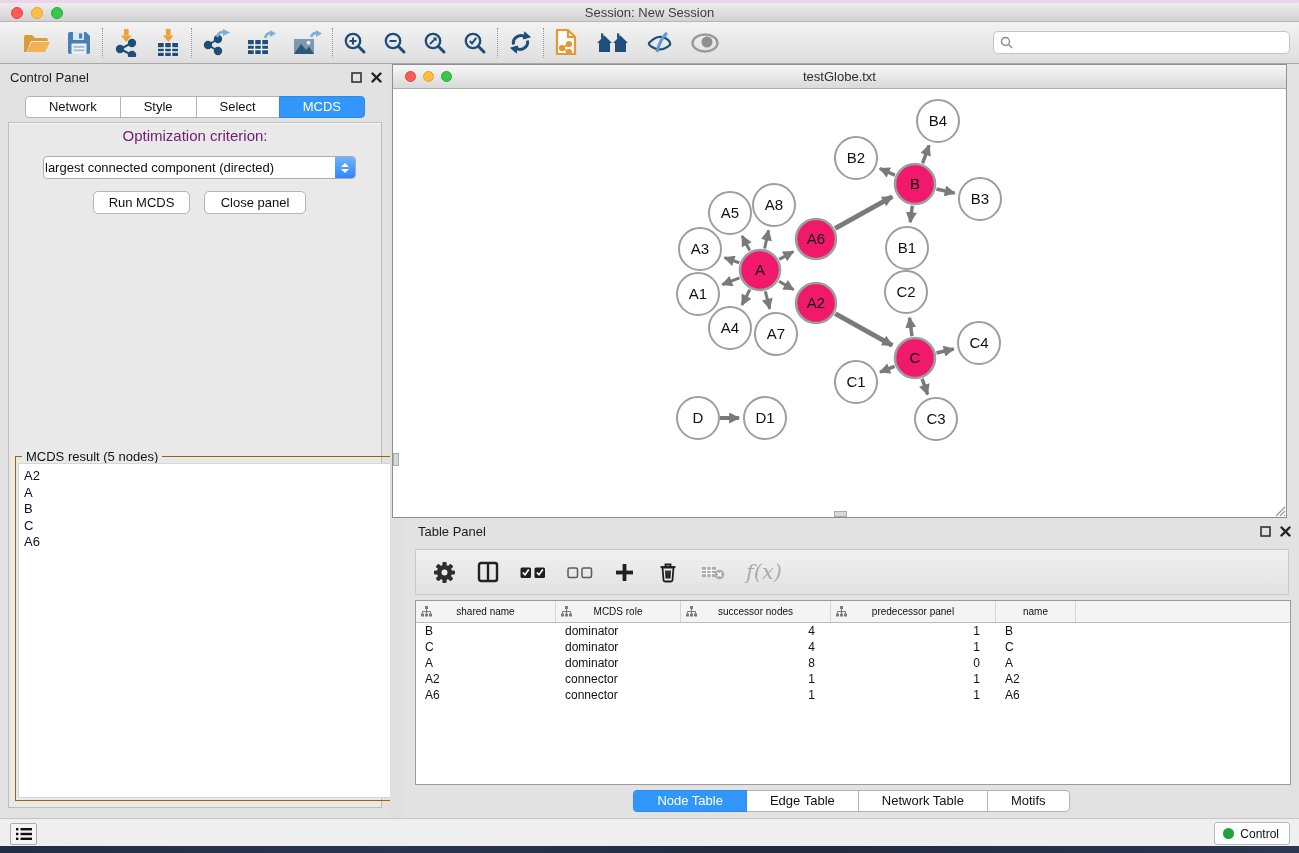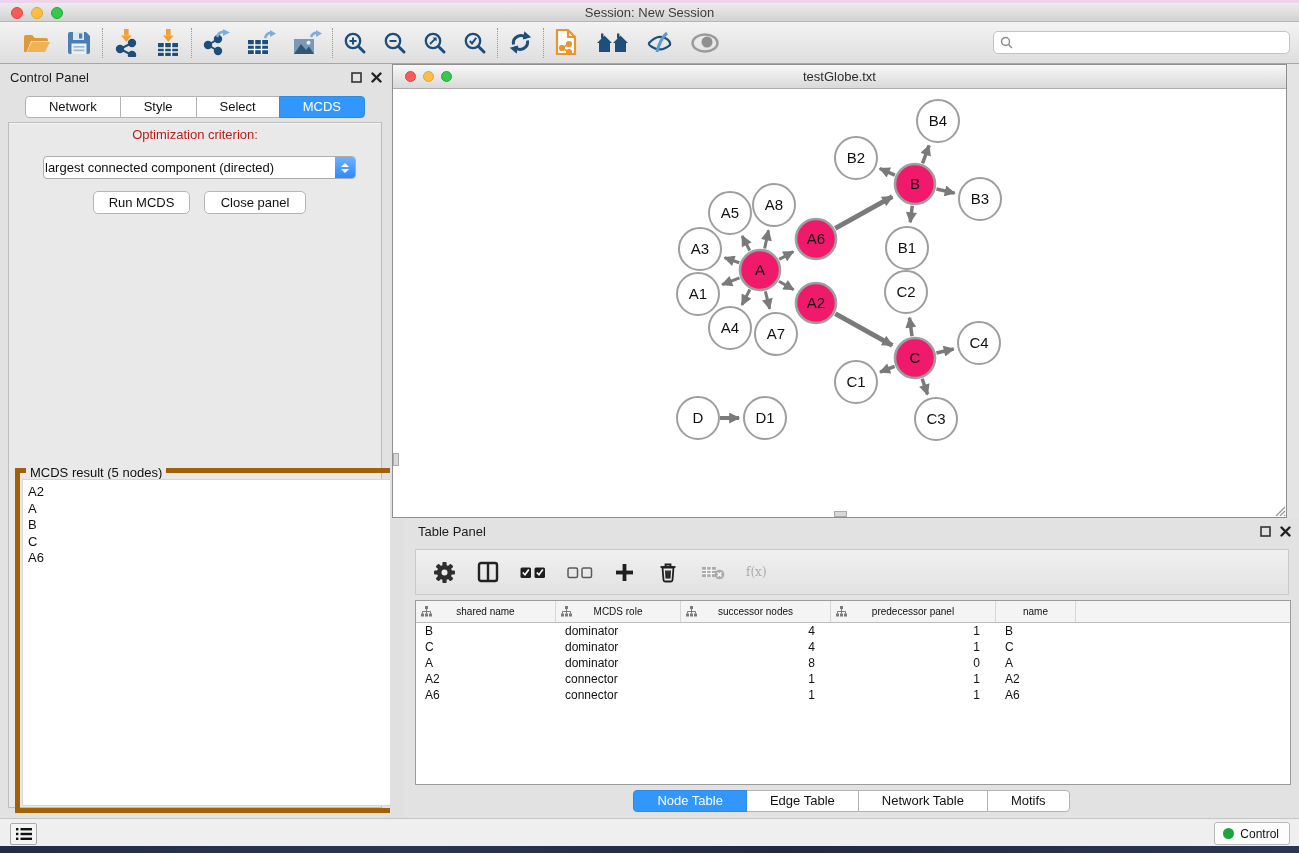--- a/index.html
+++ b/index.html
@@ -42,37 +42,37 @@
   .tab { font-size:13px; color:#111; background:#fff; border:1px solid #B3B3B3;
     padding:2px 23px 3px; margin-left:-1px; position:relative; cursor:default; white-space:nowrap; }
   .tab:first-child { border-radius:4px 0 0 4px; margin-left:0; }
   .tab:last-child  { border-radius:0 4px 4px 0; }
   .tab.active { background:#3297FD; border-color:#2E8AE6; color:#fff; z-index:2; }
 
   #cp-tabs { position:absolute; left:0; top:32px; width:100%; }
   #cp-inner { position:absolute; left:8px; top:58px; width:374px; height:686px;
     background:#E9E9E9; border:1px solid #BDBDBD; box-shadow:inset 0 1px 0 #F6F6F6; }
   #opt-label { position:absolute; left:0; top:4px; width:100%; text-align:center;
-    font-size:13px; color:#b91c1c; }
+    font-size:15px; color:#701a75; }
   #criterion { position:absolute; left:34px; top:33px; width:313px; height:23px; background:#fff;
     border:1px solid #ADADAD; border-radius:4px; font-size:13px; color:#111;
     display:flex; align-items:center; padding-left:1px; }
   #criterion .stepper { position:absolute; right:0px; top:0px; width:20px; height:21px;
     border-radius:0 3px 3px 0; background:linear-gradient(#6FB1FE,#2F87FD);
     display:flex; flex-direction:column; align-items:center; justify-content:center; gap:2px; }
   .tri-up { width:0; height:0; border-left:4px solid transparent; border-right:4px solid transparent;
     border-bottom:4px solid #fff; }
   .tri-down { width:0; height:0; border-left:4px solid transparent; border-right:4px solid transparent;
     border-top:4px solid #fff; }
   .push-btn { position:absolute; height:23px; background:#fff; border:1px solid #B5B5B5;
     border-radius:5px; font-size:13px; color:#111; display:flex; align-items:center;
     justify-content:center; cursor:default; }
 
   #mcds-group { position:absolute; left:6px; top:333px; width:431px; height:345px;
-    border:5px solid #a16207;margin-top:12px; }
+    border:1px solid #a16207; }
   #mcds-legend { position:absolute; left:6px; top:-8px; background:#E9E9E9; padding:0 4px;
     font-size:13px; color:#111; }
   #mcds-list { position:absolute; left:2px; top:6px; right:17px; bottom:2px; background:#fff;
     border:1px solid #D7D7D7; border-right:none; padding:4px 0 0 5px; overflow:hidden; }
   #mcds-scroll { position:absolute; right:2px; top:6px; width:15px; bottom:2px;
     background:#FAFAFA; border:1px solid #DDD; }
   .mcds-item { font-size:13px; line-height:16.5px; color:#111; }
 
   #splitter { left:390px; top:64px; width:14px; height:754px; background:#E0E0E0; }
 
@@ -92,21 +92,21 @@
     background:#D8D8D8; border:1px solid #ABABAB; }
   #net-thumb-bottom { position:absolute; left:441px; bottom:0px; width:13px; height:6px;
     background:#D8D8D8; border:1px solid #ABABAB; }
   #net-grip { position:absolute; right:0; bottom:0; }
 
   
   #table-panel { left:404px; top:518px; width:895px; height:300px; background:#E2E2E2; }
   #tp-toolbar { position:absolute; left:11px; top:31px; width:874px; height:46px;
     background:linear-gradient(#F0F0F0,#E2E2E2); border:1px solid #C9C9C9;
     display:flex; align-items:center; gap:21px; padding-left:17px; }
-  #fx-label { font-family:"DejaVu Serif", serif; font-size:12px; color:#ABABAB; }
+  #fx-label { font-family:"DejaVu Serif", serif; font-style:italic; font-size:21px; color:#ABABAB; }
 
   #node-table { position:absolute; left:11px; top:82px; width:876px; height:185px;
     background:#fff; border:1px solid #9B9B9B; overflow:hidden; }
   #t-header { display:flex; height:22px; background:#F4F4F4; border-bottom:1px solid #BDBDBD; }
   .th { position:relative; height:100%; border-right:1px solid #D6D6D6; font-size:10px;
     color:#111; display:flex; align-items:center; justify-content:center; }
   .th svg { position:absolute; left:5px; top:5px; }
   .trow { display:flex; height:16px; }
   .td { font-size:12px; color:#111; line-height:16px; white-space:nowrap; overflow:hidden; }
   .td.l { padding-left:9px; text-align:left; }

